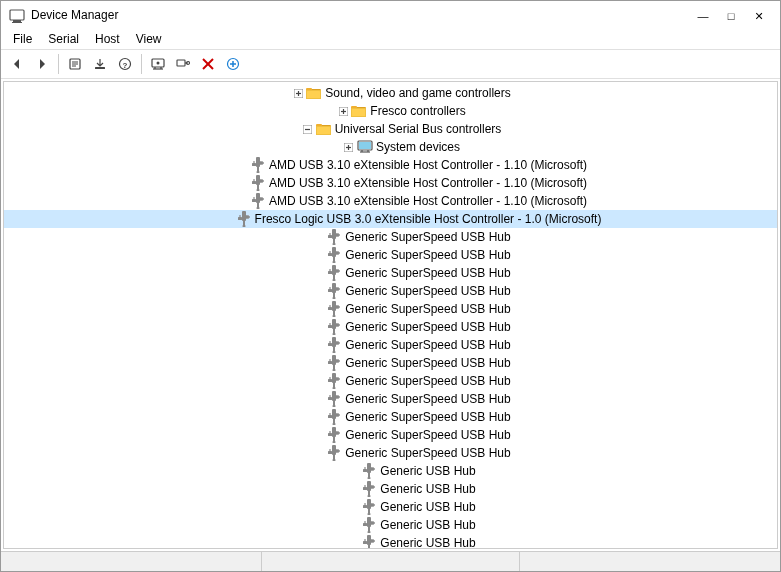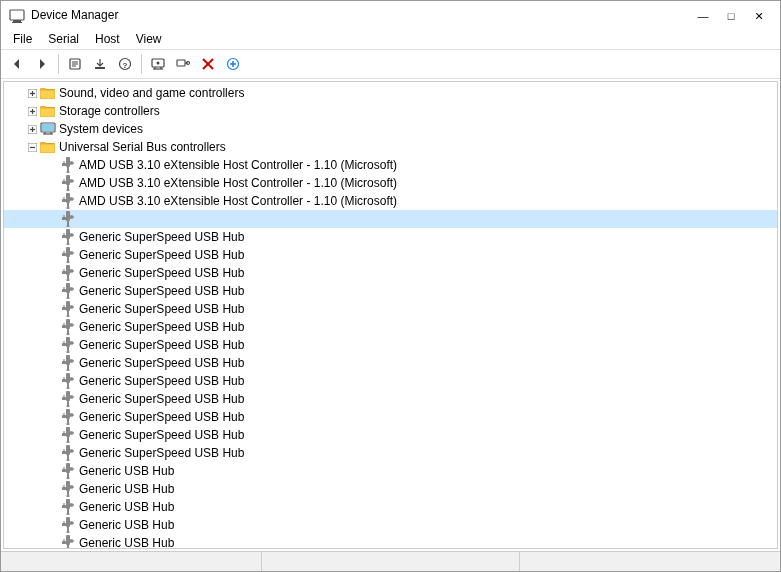--- a/index.html
+++ b/index.html
@@ -154,20 +154,21 @@
       border: 1px solid #a0a0a0;
     }
 
     .tree-item {
       display: flex;
       align-items: center;
       height: 18px;
       padding-left: 0;
       cursor: pointer;
       white-space: nowrap;
+      justify-content: center;
     }
 
     .tree-item.selected {
       background: #cce8ff;
       color: #000;
     }
 
     .indent {
       display: inline-block;
       flex-shrink: 0;
@@ -360,21 +361,40 @@
           </span>
           <span class="item-icon">
             <svg width="16" height="14" viewBox="0 0 16 14" class="folder-svg">
     <rect x="0" y="3" width="15" height="10" rx="1" fill="#dca020"></rect>
     <rect x="0" y="3" width="6" height="2" rx="1" fill="#dca020"></rect>
     <rect x="0" y="2" width="6" height="3" rx="1" fill="#f0b030"></rect>
     <rect x="0" y="4" width="15" height="9" rx="0.5" fill="#f0c040"></rect>
     <rect x="1" y="5" width="13" height="7" rx="0.5" fill="#ffd050"></rect>
   </svg>
           </span>
-          <span class="item-label">Storage controllers</span>
+          <span class="item-label">Fresco controllers</span>
+        </div>
+        <div class="tree-item">
+          <span class="indent" style="width: 20px;"></span>
+          <span class="expand-btn">
+            <svg width="9" height="9" viewBox="0 0 9 9">
+              <rect x="0" y="0" width="9" height="9" fill="none" stroke="#888" stroke-width="1"></rect>
+              <line x1="2" y1="4.5" x2="7" y2="4.5" stroke="#444" stroke-width="1.2"></line>
+            </svg>
+          </span>
+          <span class="item-icon">
+            <svg width="16" height="14" viewBox="0 0 16 14" class="folder-svg">
+    <rect x="0" y="3" width="15" height="10" rx="1" fill="#dca020"></rect>
+    <rect x="0" y="3" width="6" height="2" rx="1" fill="#dca020"></rect>
+    <rect x="0" y="2" width="6" height="3" rx="1" fill="#f0b030"></rect>
+    <rect x="0" y="4" width="15" height="9" rx="0.5" fill="#f0c040"></rect>
+    <rect x="1" y="5" width="13" height="7" rx="0.5" fill="#ffd050"></rect>
+  </svg>
+          </span>
+          <span class="item-label">Universal Serial Bus controllers</span>
         </div>
         <div class="tree-item">
           <span class="indent" style="width: 20px;"></span>
           <span class="expand-btn">
             <svg width="9" height="9" viewBox="0 0 9 9">
               <rect x="0" y="0" width="9" height="9" fill="none" stroke="#888" stroke-width="1"></rect>
               <line x1="4.5" y1="2" x2="4.5" y2="7" stroke="#444" stroke-width="1.2"></line>
               <line x1="2" y1="4.5" x2="7" y2="4.5" stroke="#444" stroke-width="1.2"></line>
             </svg>
           </span>
@@ -383,39 +403,20 @@
     <rect x="1" y="1" width="14" height="9" rx="1" fill="none" stroke="#555" stroke-width="1.2"></rect>
     <rect x="2" y="2" width="12" height="7" fill="#87ceeb"></rect>
     <line x1="5" y1="10" x2="5" y2="12" stroke="#555" stroke-width="1.2"></line>
     <line x1="11" y1="10" x2="11" y2="12" stroke="#555" stroke-width="1.2"></line>
     <line x1="3" y1="12" x2="13" y2="12" stroke="#555" stroke-width="1.2"></line>
   </svg>
           </span>
           <span class="item-label">System devices</span>
         </div>
         <div class="tree-item">
-          <span class="indent" style="width: 20px;"></span>
-          <span class="expand-btn">
-            <svg width="9" height="9" viewBox="0 0 9 9">
-              <rect x="0" y="0" width="9" height="9" fill="none" stroke="#888" stroke-width="1"></rect>
-              <line x1="2" y1="4.5" x2="7" y2="4.5" stroke="#444" stroke-width="1.2"></line>
-            </svg>
-          </span>
-          <span class="item-icon">
-            <svg width="16" height="14" viewBox="0 0 16 14" class="folder-svg">
-    <rect x="0" y="3" width="15" height="10" rx="1" fill="#dca020"></rect>
-    <rect x="0" y="3" width="6" height="2" rx="1" fill="#dca020"></rect>
-    <rect x="0" y="2" width="6" height="3" rx="1" fill="#f0b030"></rect>
-    <rect x="0" y="4" width="15" height="9" rx="0.5" fill="#f0c040"></rect>
-    <rect x="1" y="5" width="13" height="7" rx="0.5" fill="#ffd050"></rect>
-  </svg>
-          </span>
-          <span class="item-label">Universal Serial Bus controllers</span>
-        </div>
-        <div class="tree-item">
           <span class="indent" style="width: 40px;"></span>
           <span class="expand-placeholder"></span>
           <span class="item-icon">
             <svg width="14" height="16" viewBox="0 0 14 16">
     <rect x="5" y="0" width="4" height="10" rx="1" fill="#888"></rect>
     <line x1="7" y1="10" x2="7" y2="14" stroke="#888" stroke-width="2"></line>
     <circle cx="7" cy="15" r="1.5" fill="#888"></circle>
     <line x1="3" y1="4" x2="3" y2="8" stroke="#888" stroke-width="1.2"></line>
     <line x1="11" y1="4" x2="11" y2="8" stroke="#888" stroke-width="1.2"></line>
     <rect x="1" y="6" width="4" height="3" rx="0.5" fill="#888"></rect>
@@ -467,20 +468,21 @@
     <rect x="5" y="0" width="4" height="10" rx="1" fill="#888"></rect>
     <line x1="7" y1="10" x2="7" y2="14" stroke="#888" stroke-width="2"></line>
     <circle cx="7" cy="15" r="1.5" fill="#888"></circle>
     <line x1="3" y1="4" x2="3" y2="8" stroke="#888" stroke-width="1.2"></line>
     <line x1="11" y1="4" x2="11" y2="8" stroke="#888" stroke-width="1.2"></line>
     <rect x="1" y="6" width="4" height="3" rx="0.5" fill="#888"></rect>
     <line x1="9" y1="6" x2="13" y2="6" stroke="#888" stroke-width="1.2"></line>
     <polygon points="9,4 13,6 9,8" fill="#888"></polygon>
   </svg>
           </span>
+          <span class="item-label">Fresco Logic USB 3.0 eXtensible Host Controller - 1.0 (Microsoft)</span>
         </div>
         <div class="tree-item">
           <span class="indent" style="width: 40px;"></span>
           <span class="expand-placeholder"></span>
           <span class="item-icon">
             <svg width="14" height="16" viewBox="0 0 14 16">
     <rect x="5" y="0" width="4" height="10" rx="1" fill="#888"></rect>
     <line x1="7" y1="10" x2="7" y2="14" stroke="#888" stroke-width="2"></line>
     <circle cx="7" cy="15" r="1.5" fill="#888"></circle>
     <line x1="3" y1="4" x2="3" y2="8" stroke="#888" stroke-width="1.2"></line>

